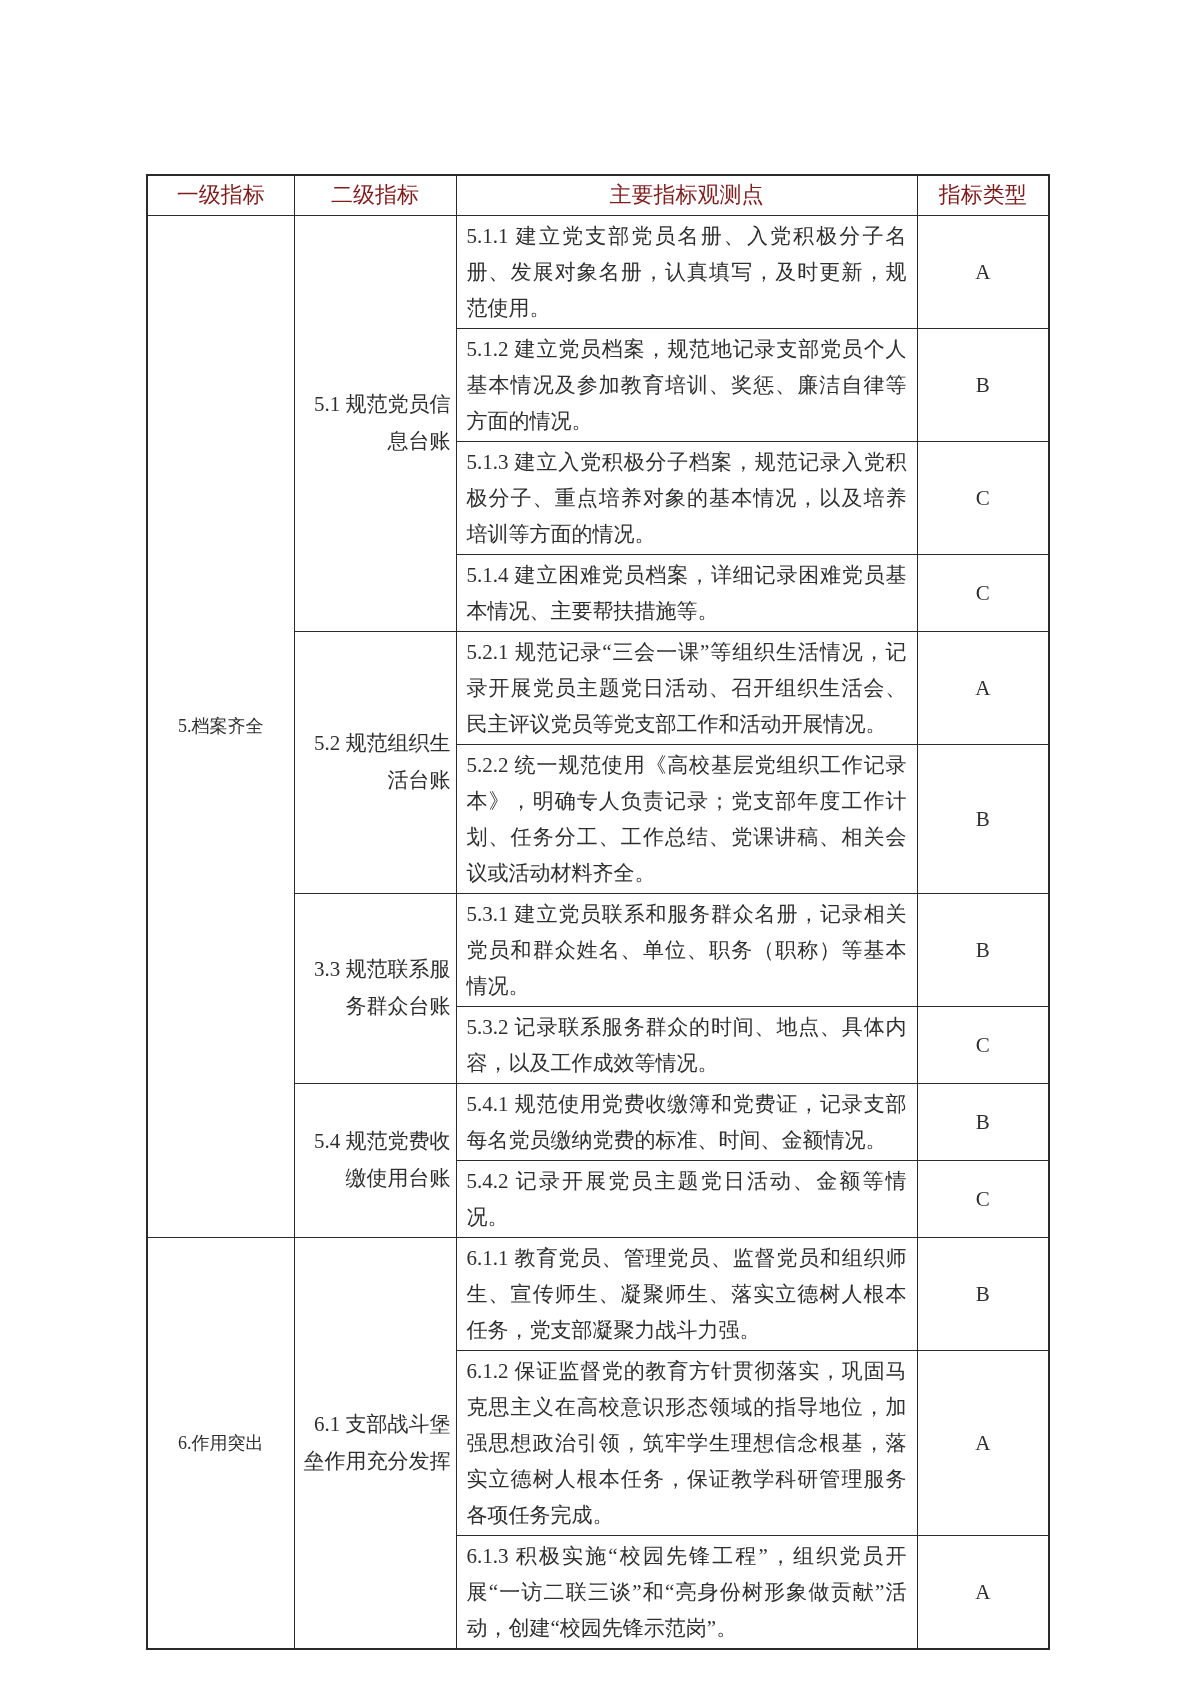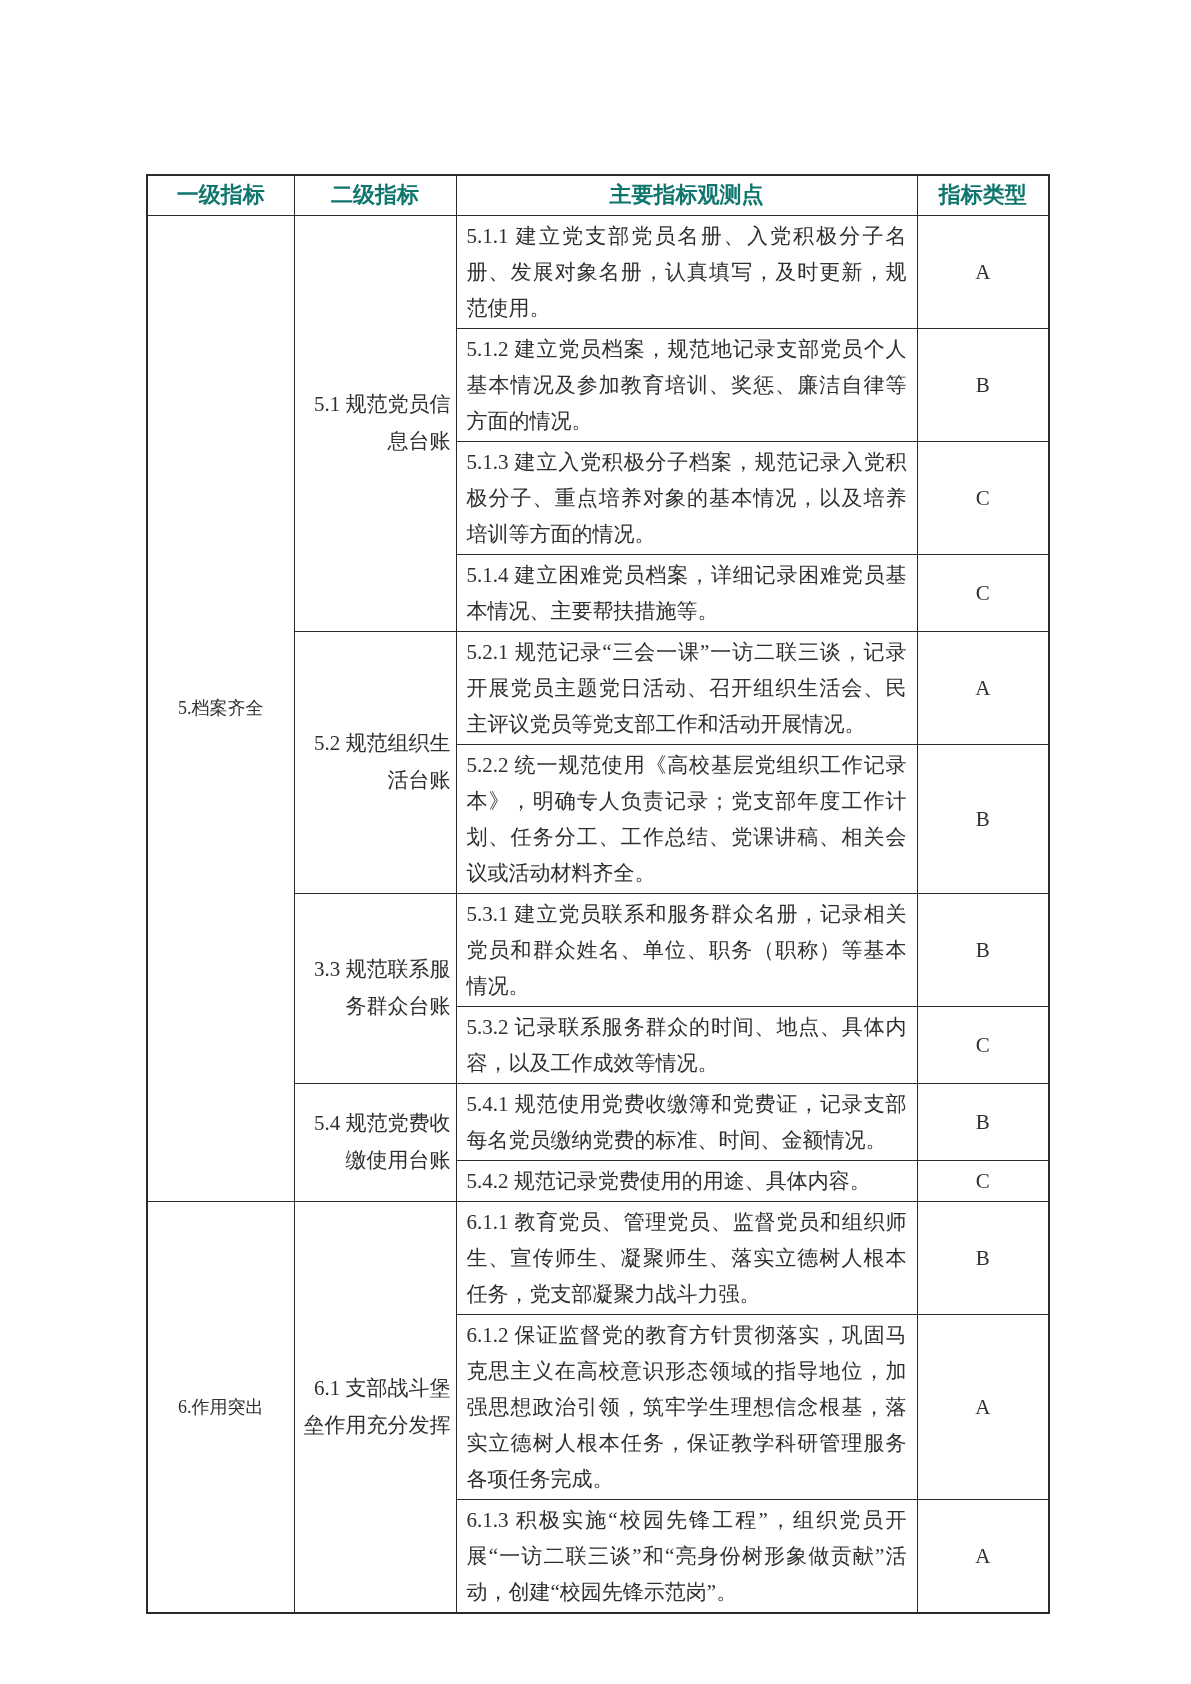--- a/index.html
+++ b/index.html
@@ -25,23 +25,23 @@
     width: 902px;
     border: 2px solid #2b2b2b;
   }
   .indicator-table th,
   .indicator-table td {
     border: 1px solid #2b2b2b;
     box-sizing: border-box;
   }
   .indicator-table thead th {
     font-family: "Liberation Sans", "DejaVu Sans", sans-serif;
-    font-weight: 700;
+    font-weight: 400;
     font-size: 22px;
-    color: #0f766e;
+    color: #7f1d1d;
     text-align: center;
     vertical-align: middle;
     height: 40px;
     padding: 1px 2px;
   }
   td.c1 {
     text-align: center;
     vertical-align: middle;
     font-size: 18px;
     line-height: 34px;
@@ -104,21 +104,21 @@
         <tr>
           <td class="c3">5.1.3 建立入党积极分子档案，规范记录入党积极分子、重点培养对象的基本情况，以及培养培训等方面的情况。</td>
           <td class="c4">C</td>
         </tr>
         <tr>
           <td class="c3">5.1.4 建立困难党员档案，详细记录困难党员基本情况、主要帮扶措施等。</td>
           <td class="c4">C</td>
         </tr>
         <tr>
           <td rowspan="2" class="c2">5.2 规范组织生活台账</td>
-          <td class="c3">5.2.1 规范记录“三会一课”一访二联三谈，记录开展党员主题党日活动、召开组织生活会、民主评议党员等党支部工作和活动开展情况。</td>
+          <td class="c3">5.2.1 规范记录“三会一课”等组织生活情况，记录开展党员主题党日活动、召开组织生活会、民主评议党员等党支部工作和活动开展情况。</td>
           <td class="c4">A</td>
         </tr>
         <tr>
           <td class="c3">5.2.2 统一规范使用《高校基层党组织工作记录本》，明确专人负责记录；党支部年度工作计划、任务分工、工作总结、党课讲稿、相关会议或活动材料齐全。</td>
           <td class="c4">B</td>
         </tr>
         <tr>
           <td rowspan="2" class="c2">3.3 规范联系服务群众台账</td>
           <td class="c3">5.3.1 建立党员联系和服务群众名册，记录相关党员和群众姓名、单位、职务（职称）等基本情况。</td>
           <td class="c4">B</td>
@@ -126,21 +126,21 @@
         <tr>
           <td class="c3">5.3.2 记录联系服务群众的时间、地点、具体内容，以及工作成效等情况。</td>
           <td class="c4">C</td>
         </tr>
         <tr>
           <td rowspan="2" class="c2">5.4 规范党费收缴使用台账</td>
           <td class="c3">5.4.1 规范使用党费收缴簿和党费证，记录支部每名党员缴纳党费的标准、时间、金额情况。</td>
           <td class="c4">B</td>
         </tr>
         <tr>
-          <td class="c3">5.4.2 规范记录党费使用的用途、具体内容。</td>
+          <td class="c3">5.4.2 记录开展党员主题党日活动、金额等情况。</td>
           <td class="c4">C</td>
         </tr>
         <tr>
           <td rowspan="3" class="c1">6.作用突出</td>
           <td rowspan="3" class="c2">6.1 支部战斗堡垒作用充分发挥</td>
           <td class="c3">6.1.1 教育党员、管理党员、监督党员和组织师生、宣传师生、凝聚师生、落实立德树人根本任务，党支部凝聚力战斗力强。</td>
           <td class="c4">B</td>
         </tr>
         <tr>
           <td class="c3">6.1.2 保证监督党的教育方针贯彻落实，巩固马克思主义在高校意识形态领域的指导地位，加强思想政治引领，筑牢学生理想信念根基，落实立德树人根本任务，保证教学科研管理服务各项任务完成。</td>

